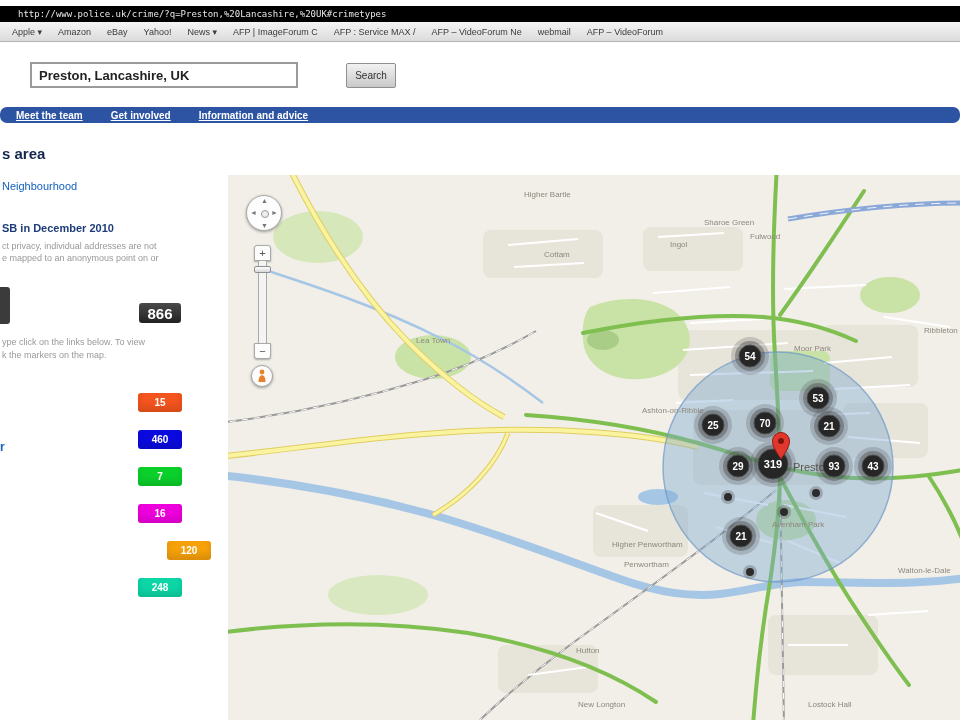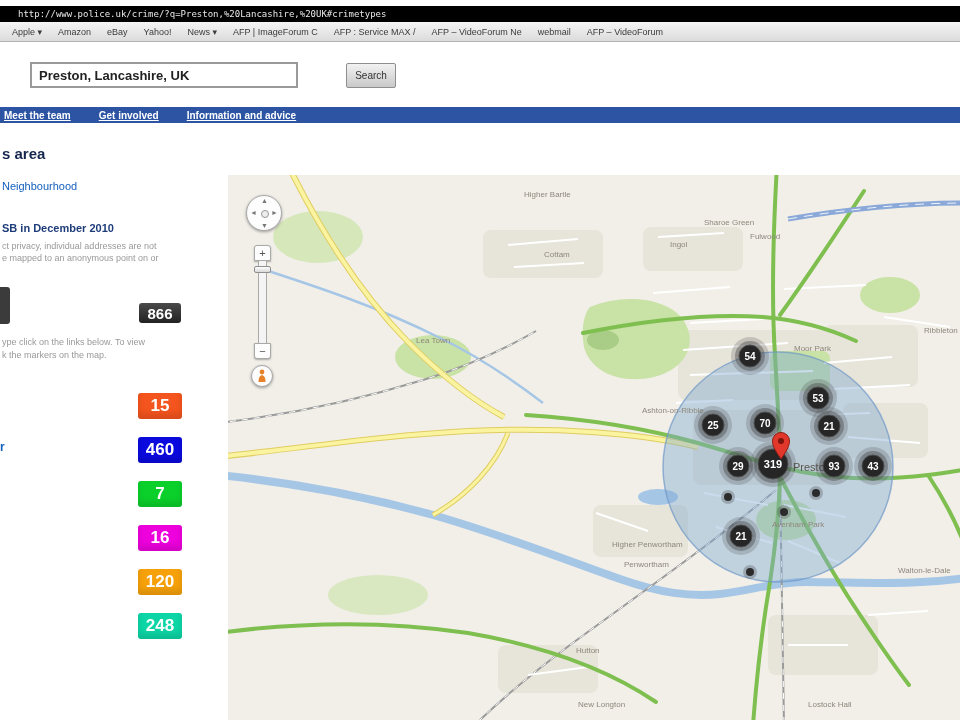--- a/index.html
+++ b/index.html
@@ -19,35 +19,35 @@
   
   .search-input { position:absolute; top:62px; left:30px; width:268px; height:26px;
             border:2px solid #9a9a9a; font-family:"Liberation Sans",sans-serif;
             font-size:13px; font-weight:bold; color:#222; padding:0 7px; background:#fff; }
   .search-btn { position:absolute; top:63px; left:306px; width:50px; height:25px;
             background:linear-gradient(#f2f2f2,#c9c9c9); border:1px solid #8f8f8f; border-radius:2px;
             font-size:10px; color:#333; font-family:"Liberation Sans",sans-serif;margin-left:40px; }
 
   
   .topnav { position:absolute; top:107px; left:0; width:100%; height:16px; background:#2d54a3;
-            display:flex; align-items:center; gap:28px; padding-left:4px; }
+            display:flex; align-items:center; gap:28px; padding-left:16px;border-radius:7px; }
   .nav-link { color:#fff; font-size:10px; font-weight:bold; text-decoration:underline; cursor:pointer; }
 
   
   .sb-heading { position:absolute; top:145px; left:2px; font-size:15px; font-weight:bold; color:#14264e; }
   .sb-link { position:absolute; top:180px; left:2px; font-size:11px; color:#1560bd; cursor:pointer; }
   .sb-period { position:absolute; top:222px; left:2px; font-size:11px; font-weight:bold; color:#1d3c79; }
   .sb-small { position:absolute; left:2px; font-size:9px; color:#999; }
   .sb-darktab { position:absolute; top:287px; left:0; width:10px; height:37px; background:#3b3b3b; border-radius:0 3px 3px 0; }
   .total-badge { position:absolute; top:303px; left:139px; width:42px; height:20px;
             background:linear-gradient(#4a4a4a,#222); border-radius:3px; color:#fff;
             font-size:15px; font-weight:bold; display:flex; align-items:center; justify-content:center; }
   .crime-list { position:absolute; top:393px; left:138px; width:44px; }
-  .badge { width:44px; height:26px; margin-bottom:18px; border-radius:3px; color:#fff;
-            font-size:17px; font-weight:bold; display:flex; align-items:center; justify-content:center;
+  .badge { width:44px; height:19px; margin-bottom:18px; border-radius:3px; color:#fff;
+            font-size:10px; font-weight:bold; display:flex; align-items:center; justify-content:center;
             cursor:pointer; box-shadow:inset 0 -5px 6px rgba(0,0,0,0.12); }
   .crime-frag { position:absolute; top:440px; left:0; font-size:12px; font-weight:bold; color:#1560bd; }
 
   
   .map { position:absolute; left:200px; top:175px; width:750px; height:545px; background:#f2efe9; overflow:hidden;margin-left:28px; }
   .maplabel { font-family:"Liberation Sans",sans-serif; font-size:8px; fill:#8d887c; }
   .maplabel.big { font-size:11px; fill:#5a564c; }
   .markertext { font-family:"Liberation Sans",sans-serif; font-size:10px; font-weight:bold; fill:#fff;
             text-anchor:middle; }
   .markertext.big { font-size:11px; }
@@ -110,21 +110,21 @@
   <div class="sb-darktab"></div>
   <div class="total-badge">866</div>
   <div class="sb-small" style="top:337px;">ype click on the links below. To view</div>
   <div class="sb-small" style="top:350px;">k the markers on the map.</div>
   <div class="crime-frag">r</div>
   <div class="crime-list">
       <div class="badge" style="background: rgb(244, 84, 29);">15</div>
       <div class="badge" style="background: rgb(10, 10, 223);">460</div>
       <div class="badge" style="background: rgb(11, 208, 43);">7</div>
       <div class="badge" style="background: rgb(238, 0, 221);">16</div>
-      <div class="badge" style="background: rgb(246, 161, 10);">120</div>
+      <div class="badge" style="background: rgb(246, 161, 10); margin-left: 29px;">120</div>
       <div class="badge" style="background: rgb(12, 214, 166);">248</div>
     </div>
 
   <div class="map">
     <svg id="mapsvg" width="750" height="545" viewBox="0 0 750 545">
       <rect x="0" y="0" width="750" height="545" fill="#f2efe9"></rect>
 
       <g fill="#e7e4da">
         <rect x="450" y="155" width="160" height="70" rx="8"></rect>
         <rect x="465" y="235" width="150" height="75" rx="8"></rect>

